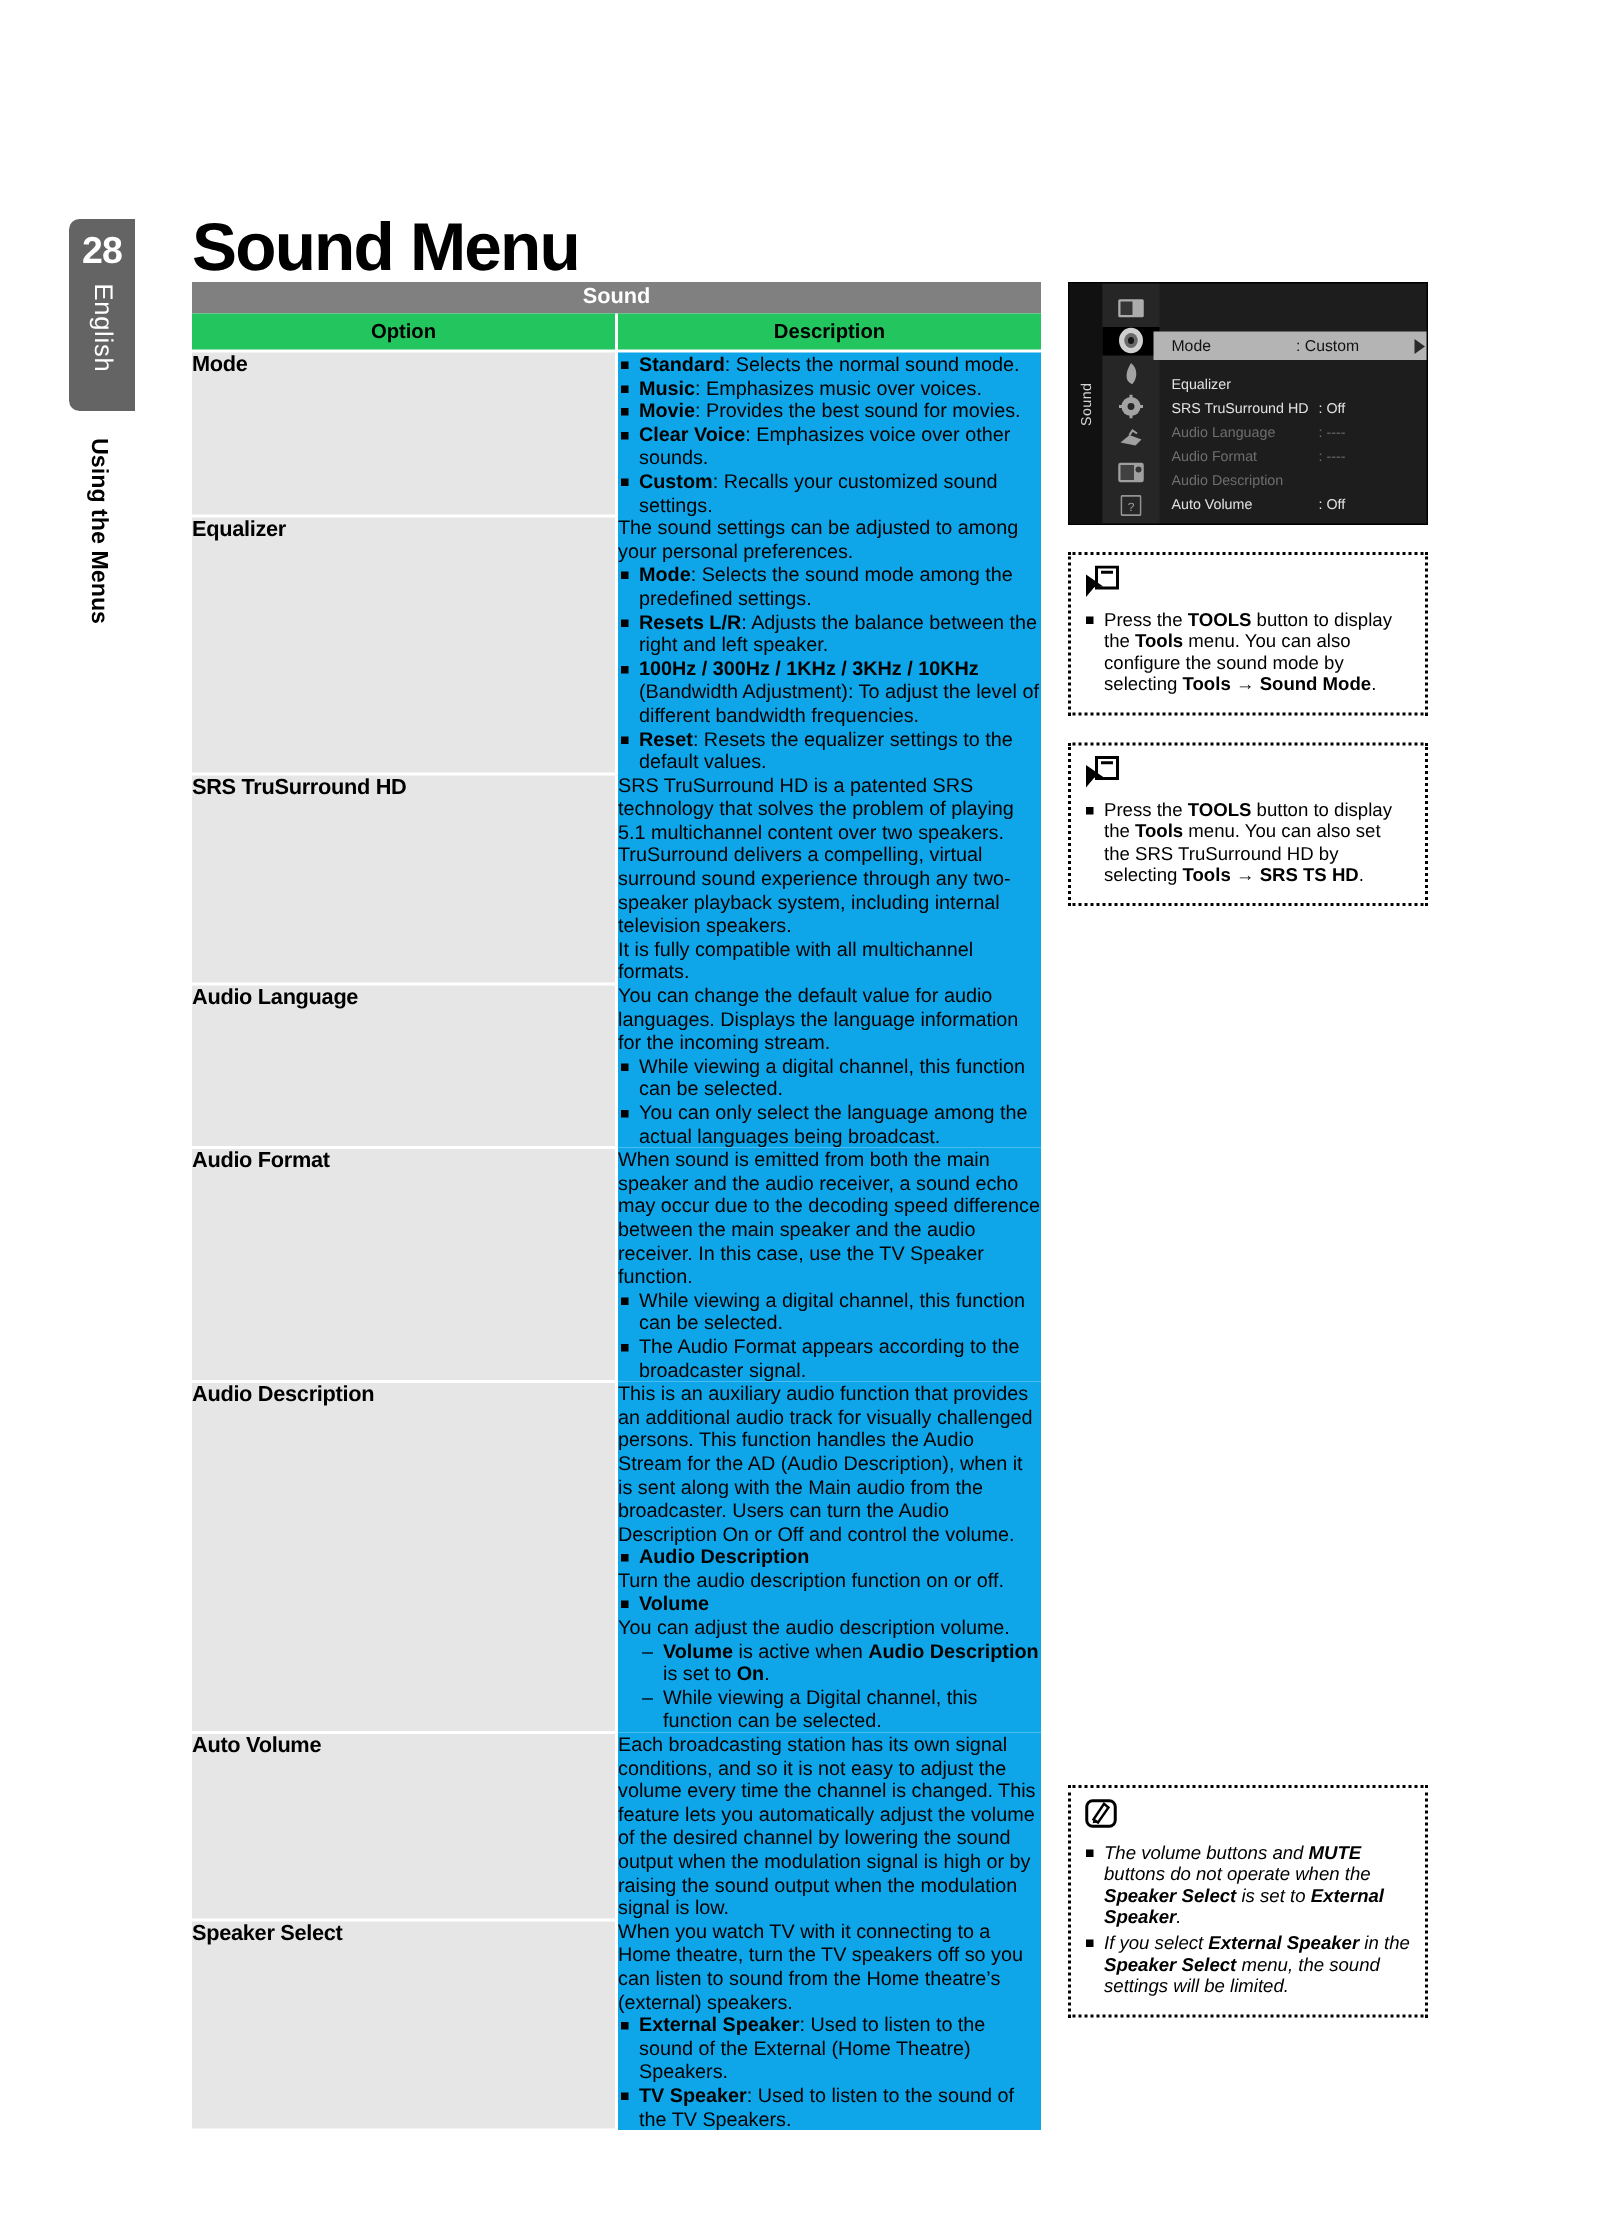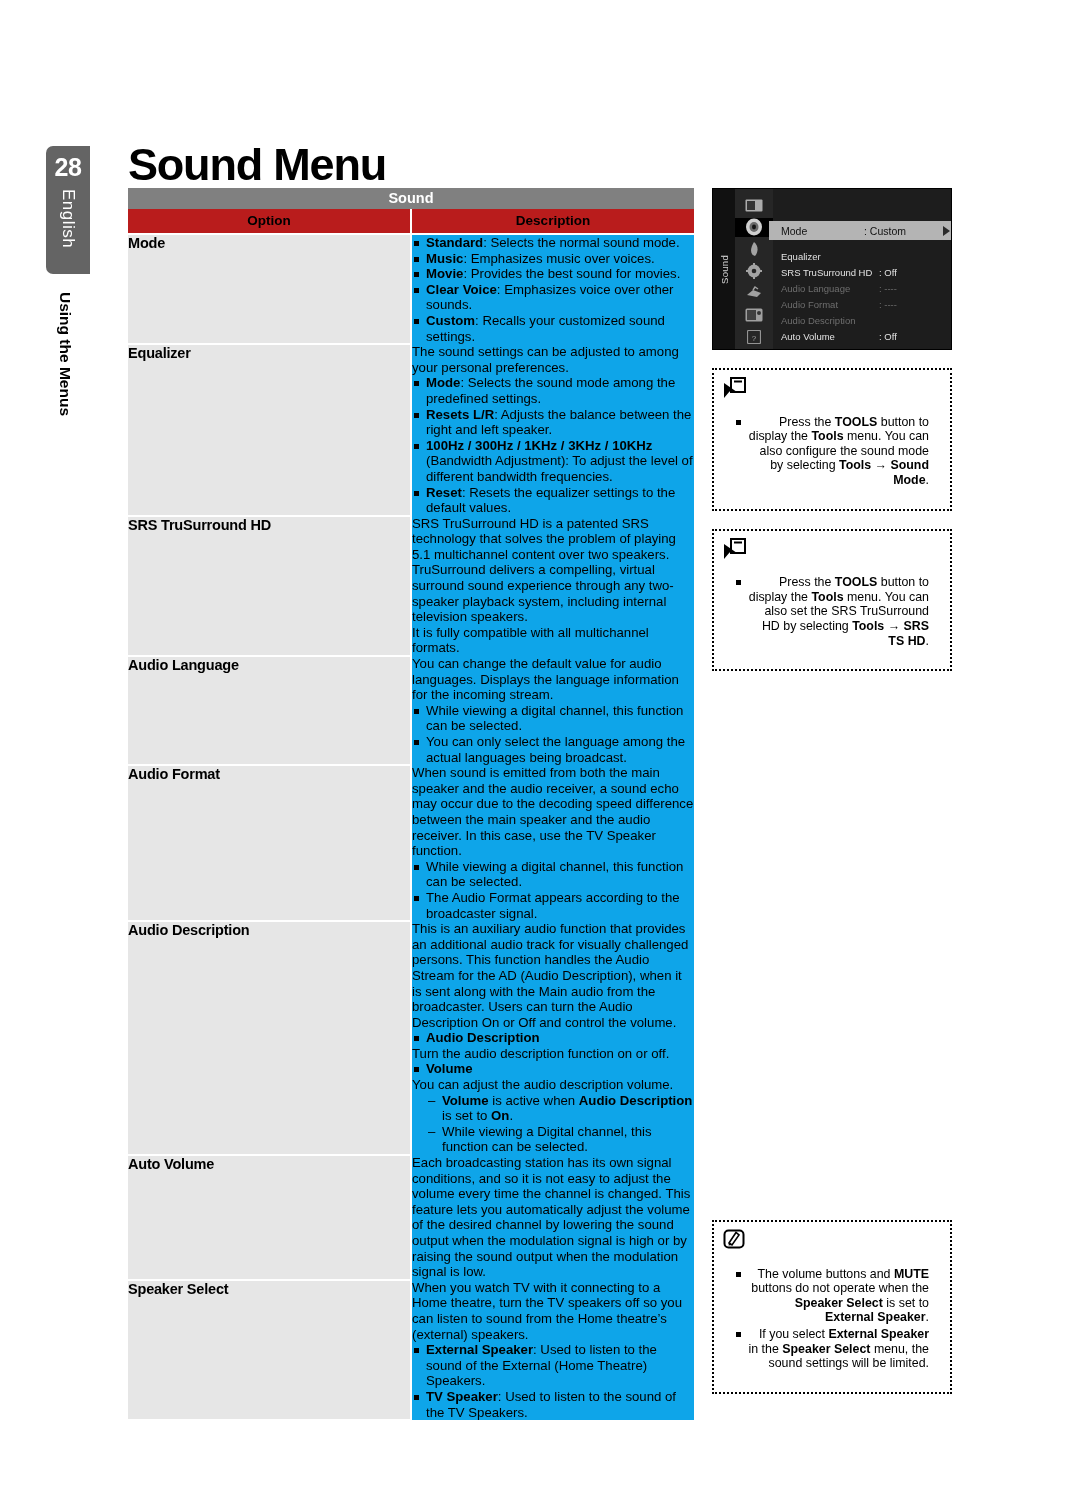--- a/index.html
+++ b/index.html
@@ -80,21 +80,21 @@
   .tbl-title {
     background: #808080;
     color: #ffffff;
     font-size: 14.5px;
     font-weight: bold;
     text-align: center;
     height: 21px;
     line-height: 21px;
   }
   .col-head {
-    background: #b91c1c;
+    background: #22c55e;
     font-size: 13.5px;
     font-weight: bold;
     text-align: center;
     height: 24px;
     line-height: 24px;
     border-bottom: 2px solid #ffffff;
   }
   .col-head.left  { width: 188px; border-right: 2px solid #ffffff; }
 
   td.opt-cell {
@@ -256,21 +256,21 @@
   .note-box {
     border: 2px dotted #000;
     padding: 7px 9px 9px 9px;
     box-sizing: border-box;
     width: 240px;
     font-size: 12.4px;
     line-height: 14.6px;
   }
   .note-icon { margin-bottom: 3px; }
   .note-box ul {
-    margin: 12px; padding: 0; list-style: none; text-align: right;
+    margin: 0; padding: 0; list-style: none;
   }
   .note-box li {
     position: relative;
     padding-left: 13px;
     margin-bottom: 2px;
   }
   .note-box li::before {
     content: "";
     position: absolute;
     left: 1px; top: 5px;
@@ -504,21 +504,21 @@
         <rect x="8" y="1" width="14" height="14" fill="none" stroke="#000" stroke-width="2"></rect>
         <line x1="11" y1="4.5" x2="19" y2="4.5" stroke="#000" stroke-width="2"></line>
         <path d="M1 21 L1 6 L12.5 14 L6.5 14.5 Z" fill="#000"></path>
       </svg>
     </div>
     <ul>
       <li><span>Press the </span><b>TOOLS</b><span> button to display the </span><b>Tools</b><span> menu. You can also set the SRS TruSurround HD by selecting </span><b>Tools → SRS TS HD</b><span>.</span></li>
     </ul>
   </div>
 
-  <div class="note-box" style="position:absolute; left:0px; top:1032px;">
+  <div class="note-box" style="position:absolute; left:0px; top:1002px;font-style:italic;">
     <div class="note-icon">
       <svg width="24" height="22" viewBox="0 0 24 22">
         <rect x="1.5" y="1.5" width="19" height="17" rx="4" fill="none" stroke="#000" stroke-width="2"></rect>
         <path d="M6 14 L13 3.5 L16 6 L9 16 Z" fill="none" stroke="#000" stroke-width="1.6"></path>
         <path d="M6 14 L9 16 L5.5 16.5 Z" fill="#000"></path>
       </svg>
     </div>
     <ul>
       <li><span>The volume buttons and </span><b>MUTE</b><span> buttons do not operate when the </span><b>Speaker Select</b><span> is set to </span><b>External Speaker</b><span>.</span></li>
       <li><span>If you select </span><b>External Speaker</b><span> in the </span><b>Speaker Select</b><span> menu, the sound settings will be limited.</span></li>

